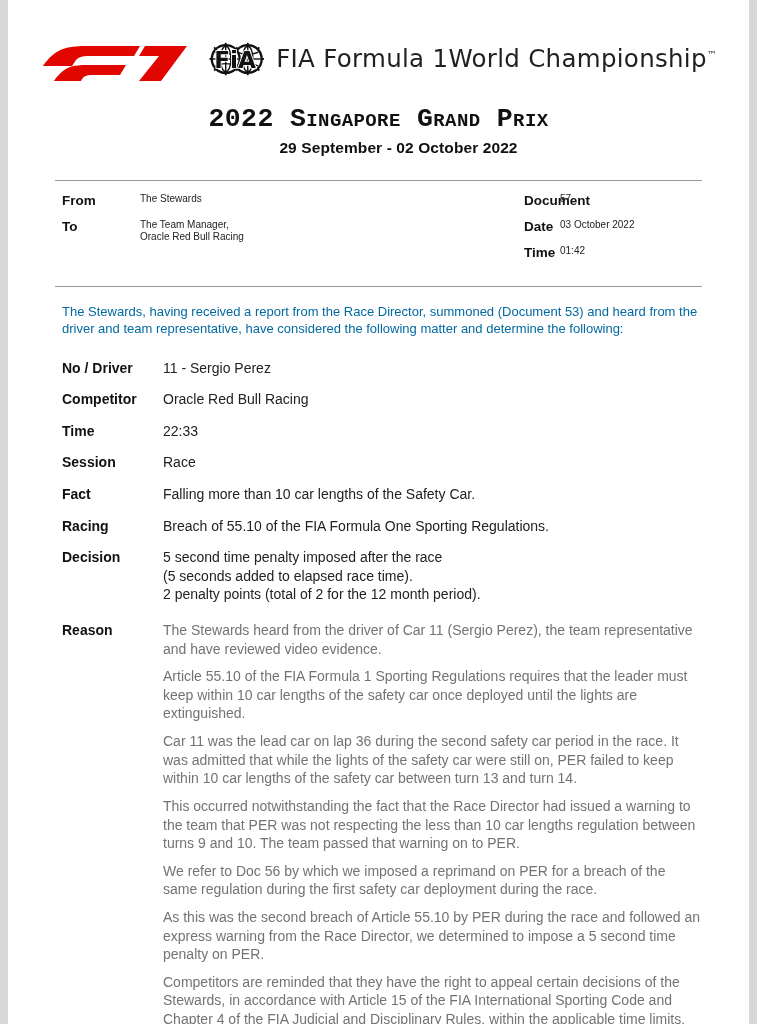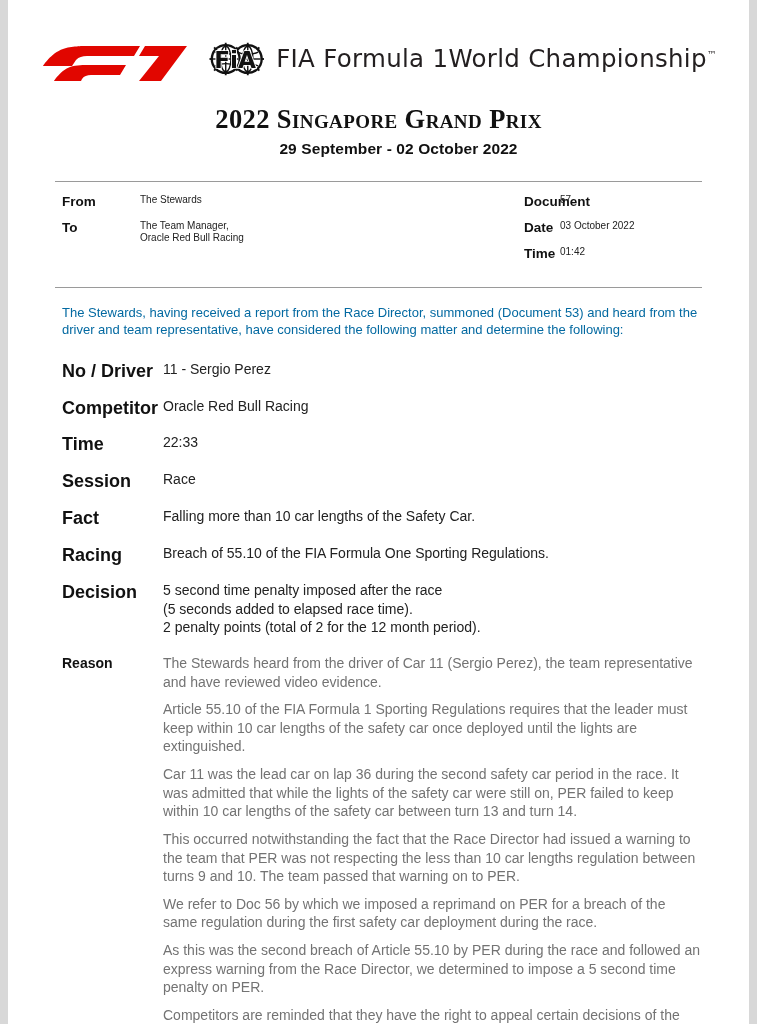--- a/index.html
+++ b/index.html
@@ -66,21 +66,21 @@
     vertical-align: super;
     letter-spacing: 0;
   }
 
   
   .title-block {
     text-align: center;
     margin-top: 26px;
   }
   .gp-title {
-    font-family: Liberation Serif, serif;
+    font-family: Liberation Mono, monospace;
     font-weight: bold;
     font-size: 26.5px;
     font-variant: small-caps;
     letter-spacing: 0.4px;
     color: #111;
     margin: 0;
   }
   .gp-dates {
     font-family: "Liberation Sans", sans-serif;
     font-weight: bold;
@@ -150,21 +150,21 @@
     margin-top: 21px;
   }
   .field-row {
     display: flex;
     margin: 0 47px 0 54px;
     margin-bottom: 13px;
     align-items: flex-start;
   }
   .field-label {
     font-weight: bold;
-    font-size: 18px;
+    font-size: 14px;
     width: 101px;
     flex: 0 0 101px;
     color: #111;
     line-height: 1.33;
   }
   .field-value {
     font-size: 14px;
     color: #222;
     line-height: 1.33;
     white-space: pre-line;

